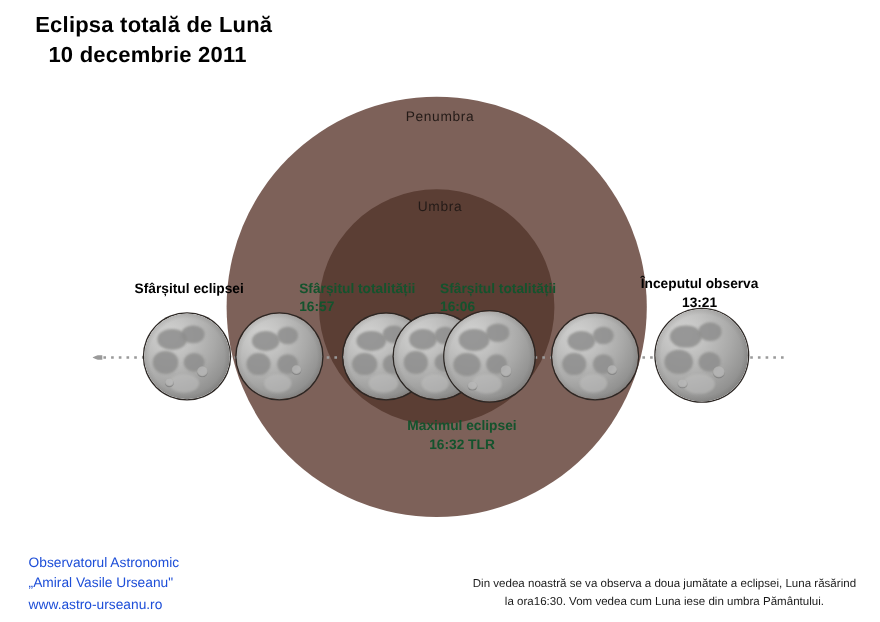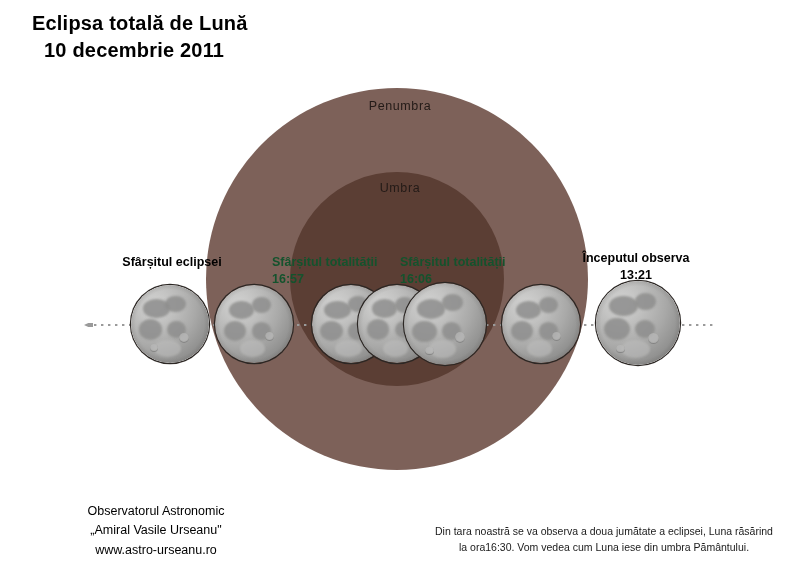--- a/index.html
+++ b/index.html
@@ -140,23 +140,23 @@
   .event-label .tim { display: block; }
   .event-label.on-shadow .ttl,
   .event-label.on-shadow .tim { color: #14532d; }
 
   
   .obs-block {
     position: absolute;
     left: 26px;
     top: 502px;
     width: 260px;
-    text-align: center;
+    text-align: left;
     font-size: 12.5px;
-    color: #000000;
+    color: #1d4ed8;
     line-height: 1.55;
   }
   .note-block {
     position: absolute;
     left: 418px;
     top: 524px;
     width: 372px;
     text-align: center;
     font-size: 10.5px;
     color: #1a1a1a;
@@ -280,25 +280,29 @@
   <div class="event-label on-shadow" style="left:400px; top:254px; width:130px; text-align:left;">
     <span class="ttl">Sfârșitul totalității</span>
     <span class="tim">16:06</span>
   </div>
 
   <div class="event-label" style="left:566px; top:250px; width:140px;">
     <span class="ttl">Începutul observa</span>
     <span class="tim">13:21</span>
   </div>
 
+  <div class="event-label on-shadow" style="left:322px; top:379px; width:196px;">
+    <span class="ttl">Maximul eclipsei</span>
+    <span class="tim">16:32 TLR</span>
+  </div>
 
   <div class="obs-block">
     <div>Observatorul Astronomic</div>
     <div>„Amiral Vasile Urseanu"</div>
     <div>www.astro-urseanu.ro</div>
   </div>
 
   <div class="note-block">
-    <div>Din tara noastră se va observa a doua jumătate a eclipsei, Luna răsărind</div>
+    <div>Din vedea noastră se va observa a doua jumătate a eclipsei, Luna răsărind</div>
     <div>la ora16:30. Vom vedea cum Luna iese din umbra Pământului.</div>
   </div>
 
 </div>
 
 </body></html>

